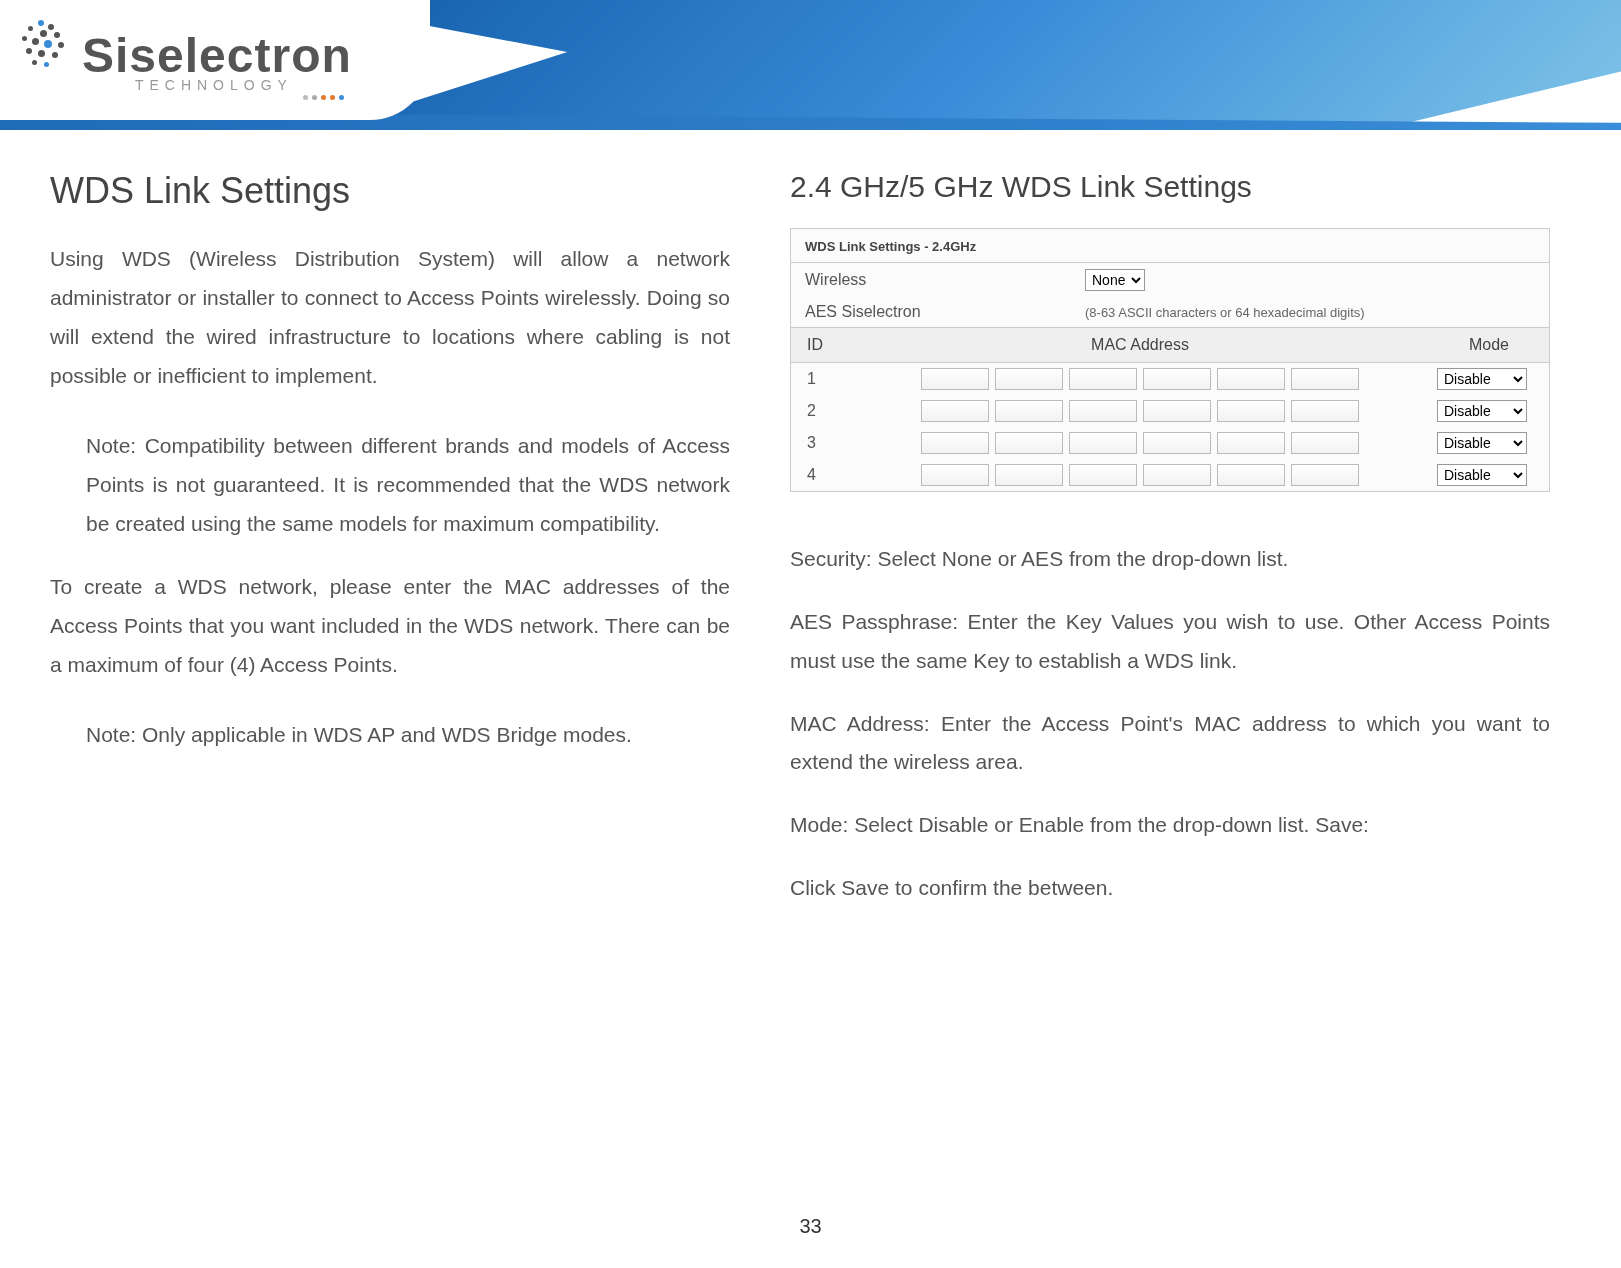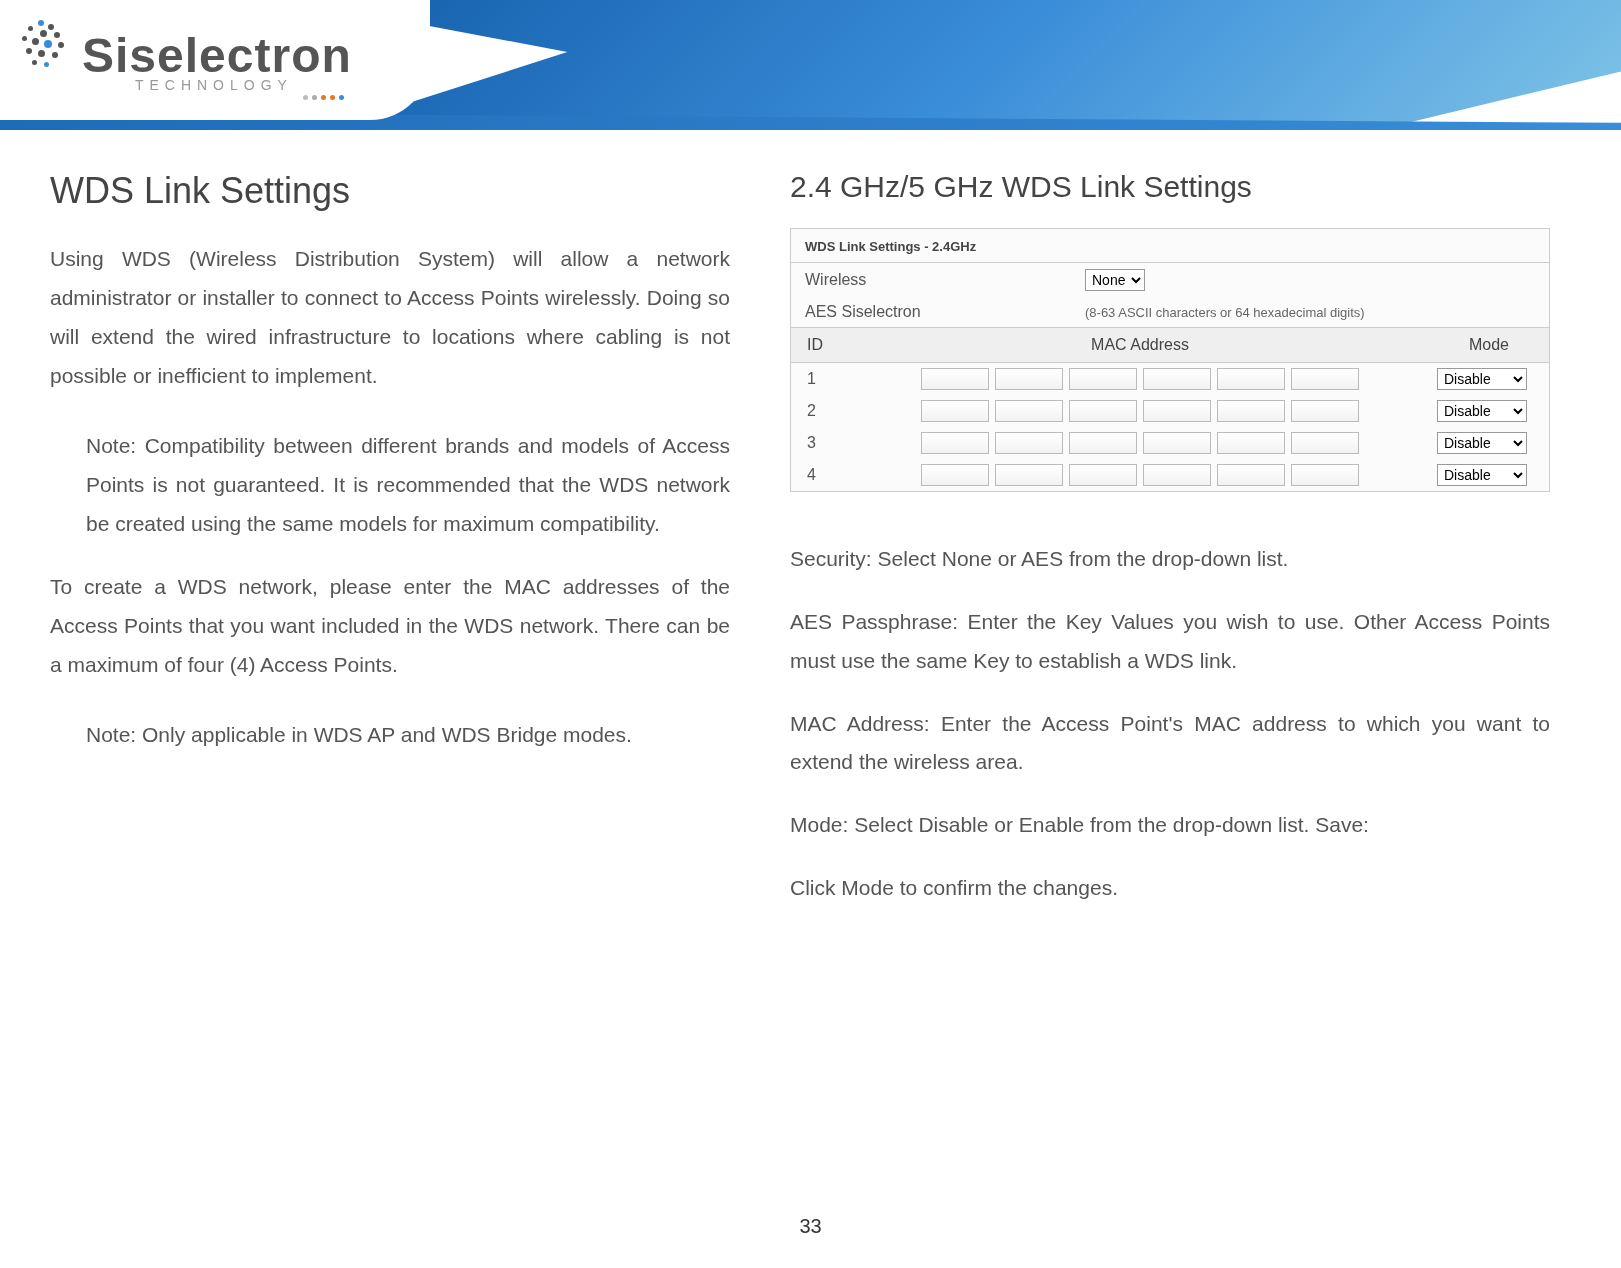--- a/index.html
+++ b/index.html
@@ -321,17 +321,17 @@
             <td><select class="mode-select"><option>Disable</option></select></td>
           </tr>
         </tbody>
       </table>
     </div>
 
     <p class="body-text">Security: Select  None  or AES from the  drop-down  list.</p>
     <p class="body-text">AES Passphrase:  Enter   the   Key Values   you   wish   to   use.  Other Access  Points  must  use  the  same  Key to establish a WDS link.</p>
     <p class="body-text">MAC Address:  Enter  the  Access  Point's  MAC address to which  you want  to extend the  wireless area.</p>
     <p class="body-text">Mode: Select  Disable or Enable from the  drop-down  list. Save:</p>
-    <p class="body-text">Click Mode  to  confirm  the  changes.</p>
+    <p class="body-text">Click Save  to  confirm  the  between.</p>
   </div>
 </div>
 
 <div class="page-num">33</div>
 
 </body></html>

